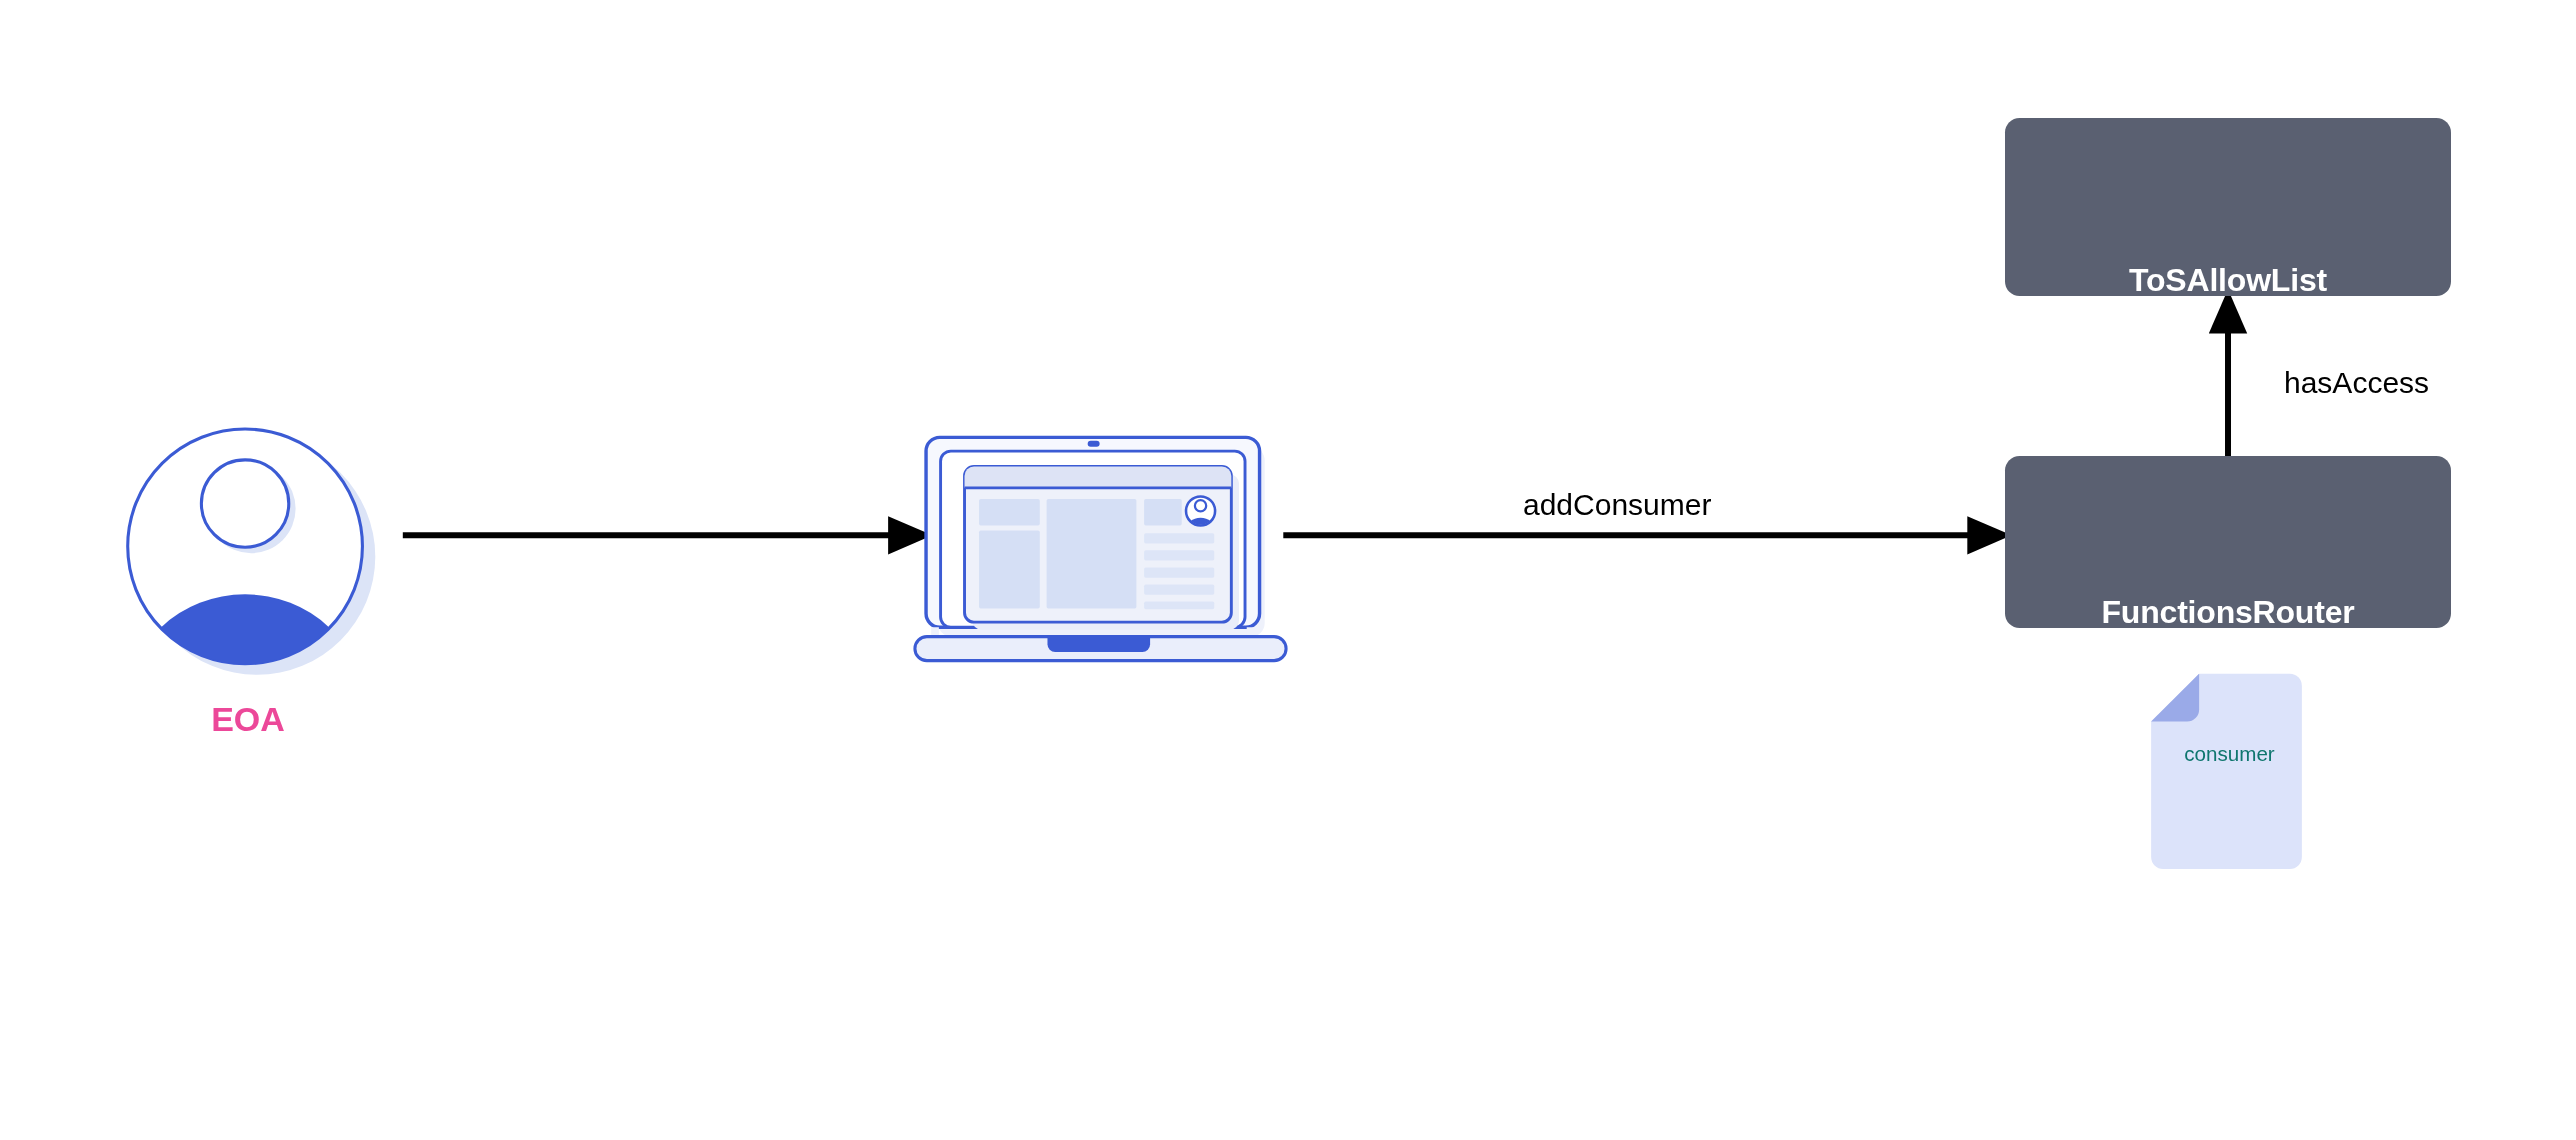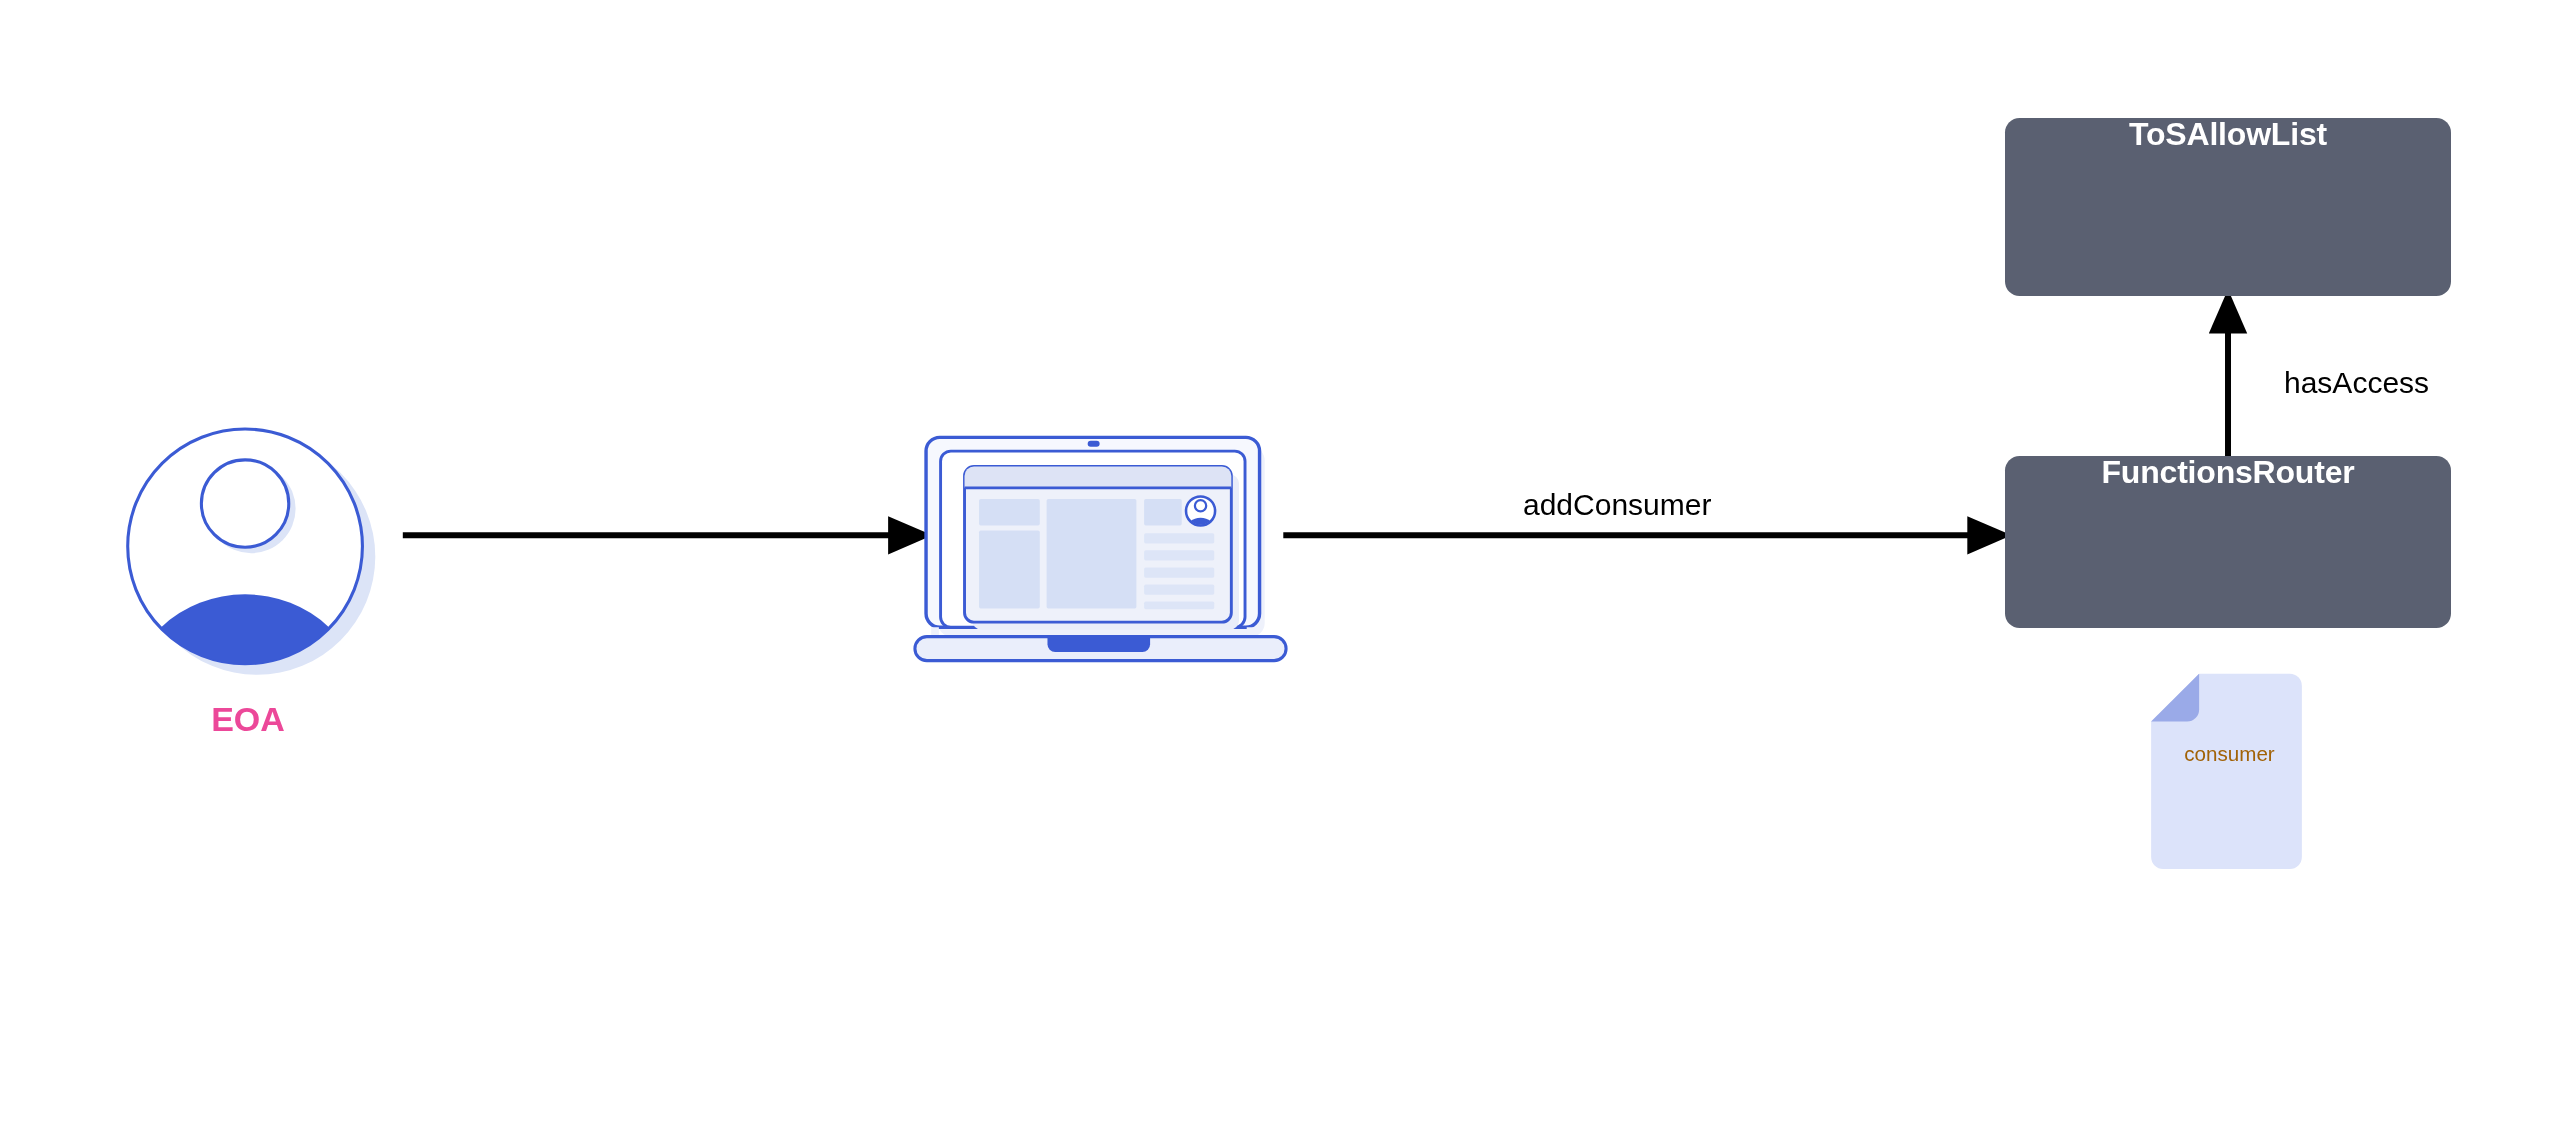--- a/index.html
+++ b/index.html
@@ -17,21 +17,21 @@
     width: 2576px;
     height: 1140px;
     background: #ffffff;
     overflow: hidden;
   }
 
   
   .box {
     position: absolute;
     display: flex;
-    align-items: flex-start;
+    align-items: flex-end;
     justify-content: center;
     background: #5a6071;
     border-radius: 14.6px;
     box-sizing: border-box;
   }
   .box-label {
     color: #ffffff;
     font-weight: 700;
     font-size: 32px;
     letter-spacing: -0.2px;
@@ -201,19 +201,19 @@
   <div class="edge-label" id="label-has-access">hasAccess</div>
 
   <div class="svg-node" style="left:2146px; top:670px; width:167px; height:206px;">
     <svg width="167" height="206" viewBox="0 0 195 240" xmlns="http://www.w3.org/2000/svg">
 
       <path d="M62 4 H168 a14 14 0 0 1 14 14 V218 a14 14 0 0 1 -14 14 H20 a14 14 0 0 1 -14 -14 V60 Z" fill="#dce3fa"></path>
 
       <path d="M62 4 V46 a14 14 0 0 1 -14 14 H6 Z" fill="#9aaae8"></path>
     </svg>
     <div style="position:absolute; left:0; top:74px; width:167px; text-align:center;
-                font-size:20.6px; color:#a16207; font-family:'Liberation Sans', sans-serif;
+                font-size:20.6px; color:#0f766e; font-family:'Liberation Sans', sans-serif;
                 line-height:1; white-space:nowrap;">consumer</div>
   </div>
 
 
 </div>
 
 
 </body></html>

